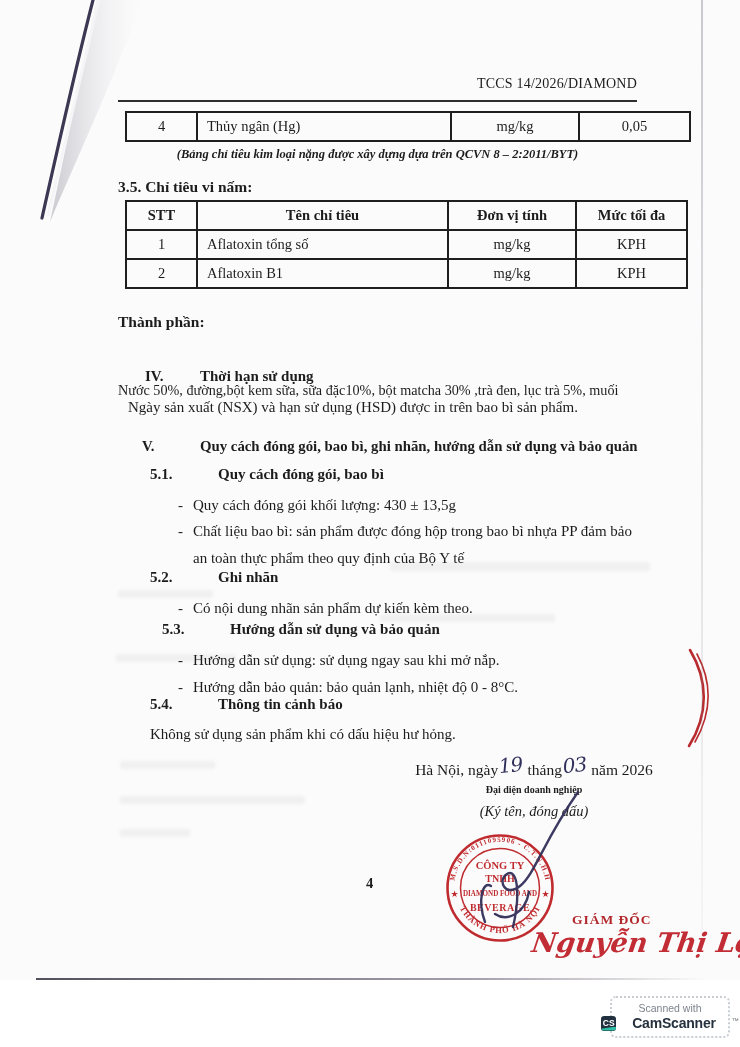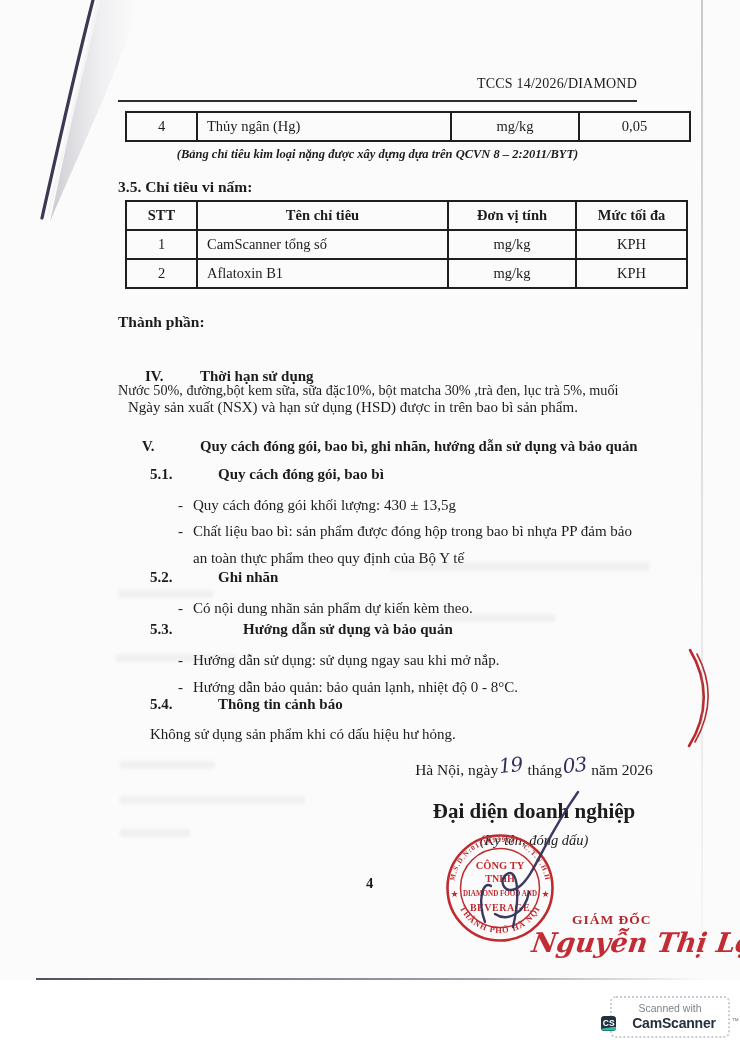--- a/index.html
+++ b/index.html
@@ -28,35 +28,35 @@
   .h35{left:118px;top:178px;font-size:15.5px;}
   .thanhphan{left:118px;top:313px;font-size:15.5px;}
   .ingredients{left:118px;top:340px;font-size:14.2px;margin-top:42px;}
   .secrow{display:flex;font-size:15px;}
   .secrow .num{flex:0 0 auto;}
   .sec4{left:145px;top:368px;} .sec4 .num{width:55px;}
   .sec4body{left:128px;top:399px;font-size:15px;}
   .sec5{left:142px;top:438px;font-size:14.8px;} .sec5 .num{width:58px;}
   .s51{left:150px;top:466px;} .s51 .num{width:68px;}
   .s52{left:150px;top:569px;} .s52 .num{width:68px;}
-  .s53{left:150px;top:621px;gap:25px;} .s53 .num{width:68px;}
+  .s53{left:162px;top:621px;} .s53 .num{width:68px;}
   .s54{left:150px;top:696px;} .s54 .num{width:68px;}
   .bullet{display:flex;gap:10px;font-size:15px;line-height:27px;}
   .bl1{left:178px;top:492px;}
   .bl2{left:178px;top:518px;width:462px;}
   .bl3{left:178px;top:595px;}
   .bl4{left:178px;top:647px;}
   .bl5{left:178px;top:674px;}
   .warn{left:150px;top:726px;font-size:15px;}
   
   .rblock{left:408px;top:756px;width:252px;text-align:center;font-size:15.5px;}
   .hw{display:inline-block;font-family:"DejaVu Serif",serif;font-style:italic;
       font-size:20px;color:#31305c;transform:rotate(-6deg) translateY(-3px);
       letter-spacing:-1px;margin:0 1px;}
-  .rep{margin-top:19px;font-weight:bold;font-size:21px;}
+  .rep{margin-top:4px;font-weight:bold;font-size:10px;}
   .kyten{margin-top:8px;font-style:italic;font-size:14.5px;}
   .pagenum{left:366px;top:875px;font-size:14.5px;font-weight:bold;}
   .giamdoc{left:572px;top:912px;font-size:13.5px;font-weight:bold;color:#b2292d;
       letter-spacing:1px;font-family:"Liberation Serif",serif;}
   .signame{left:532px;top:927px;font-size:27px;font-weight:bold;font-style:italic;
       color:#c22d35;transform:skewX(-8deg);white-space:nowrap;
       font-family:"DejaVu Serif",serif;}
   
   .ghost{position:absolute;background:rgba(110,110,125,.08);filter:blur(1.5px);
       border-radius:2px;}
@@ -115,21 +115,21 @@
   <table class="doc abs t2">
     <tbody>
         <tr>
       <th class="c col-stt">STT</th>
       <th class="c col-name">Tên chỉ tiêu</th>
       <th class="c col-unit">Đơn vị tính</th>
       <th class="c col-max">Mức tối đa</th>
     </tr>
     <tr>
       <td class="c">1</td>
-      <td class="l">CamScanner tổng số</td>
+      <td class="l">Aflatoxin tổng số</td>
       <td class="c">mg/kg</td>
       <td class="c">KPH</td>
     </tr>
     <tr>
       <td class="c">2</td>
       <td class="l">Aflatoxin B1</td>
       <td class="c">mg/kg</td>
       <td class="c">KPH</td>
     </tr>
   </tbody>

